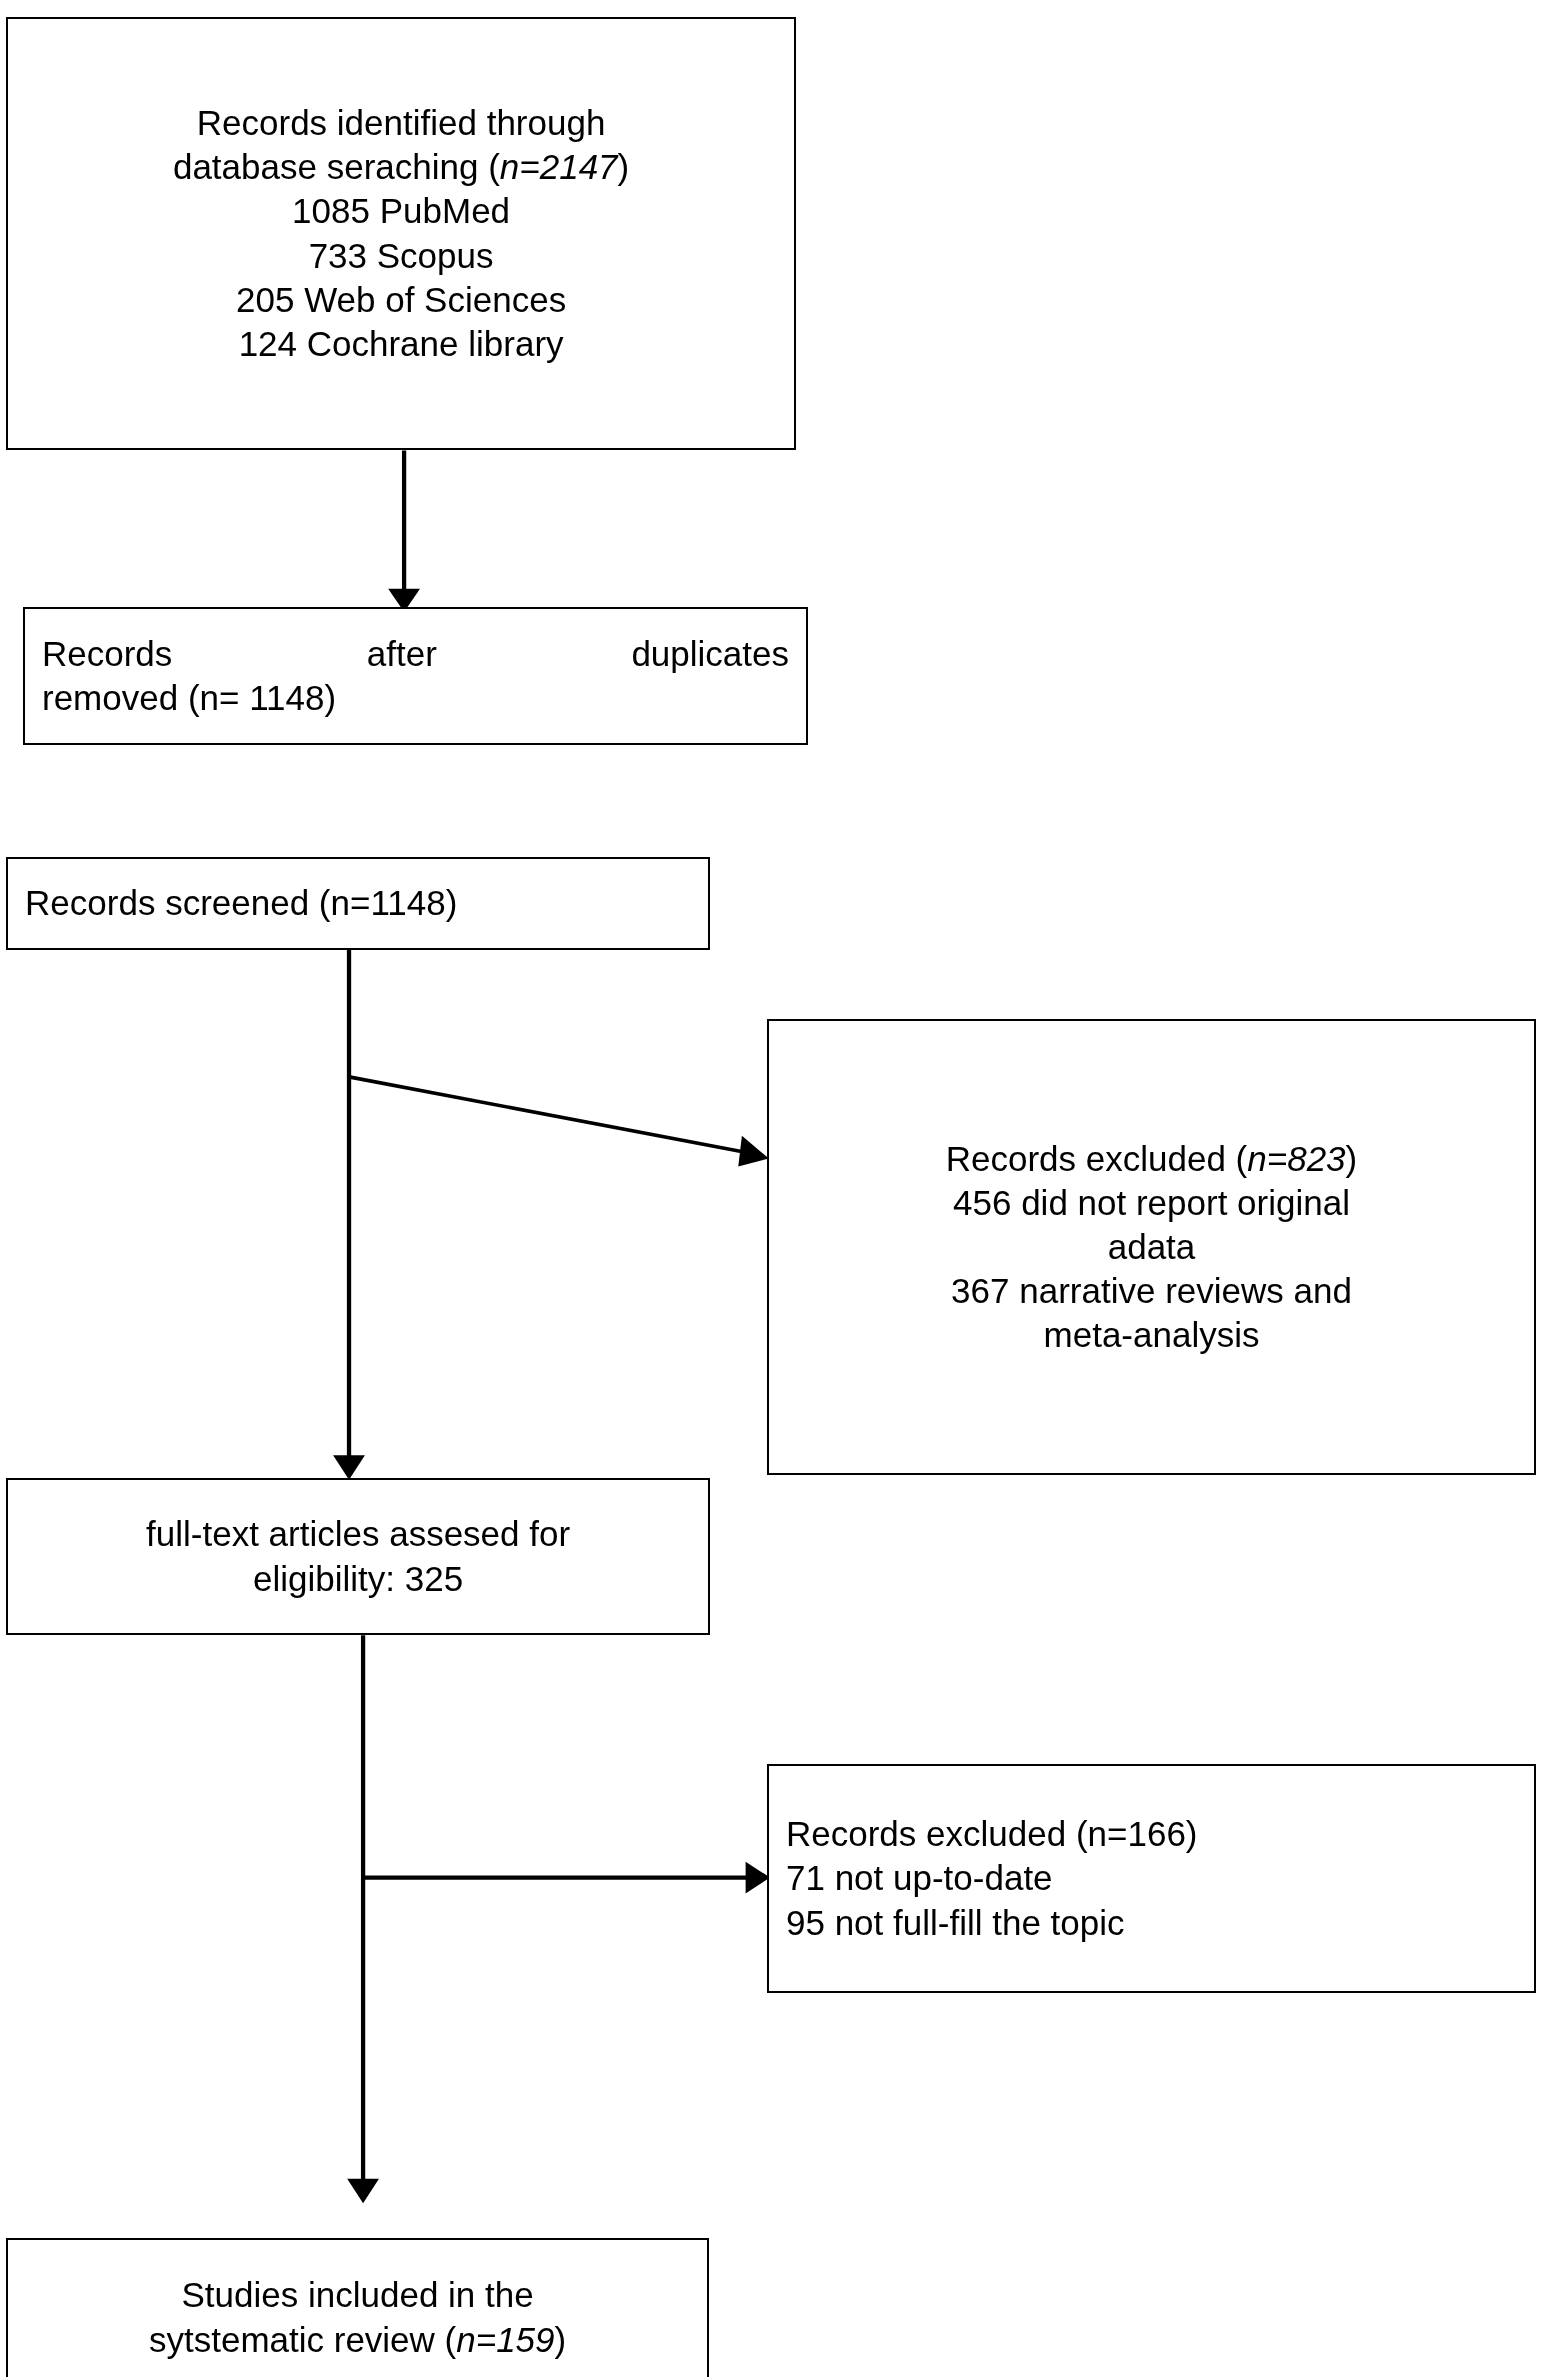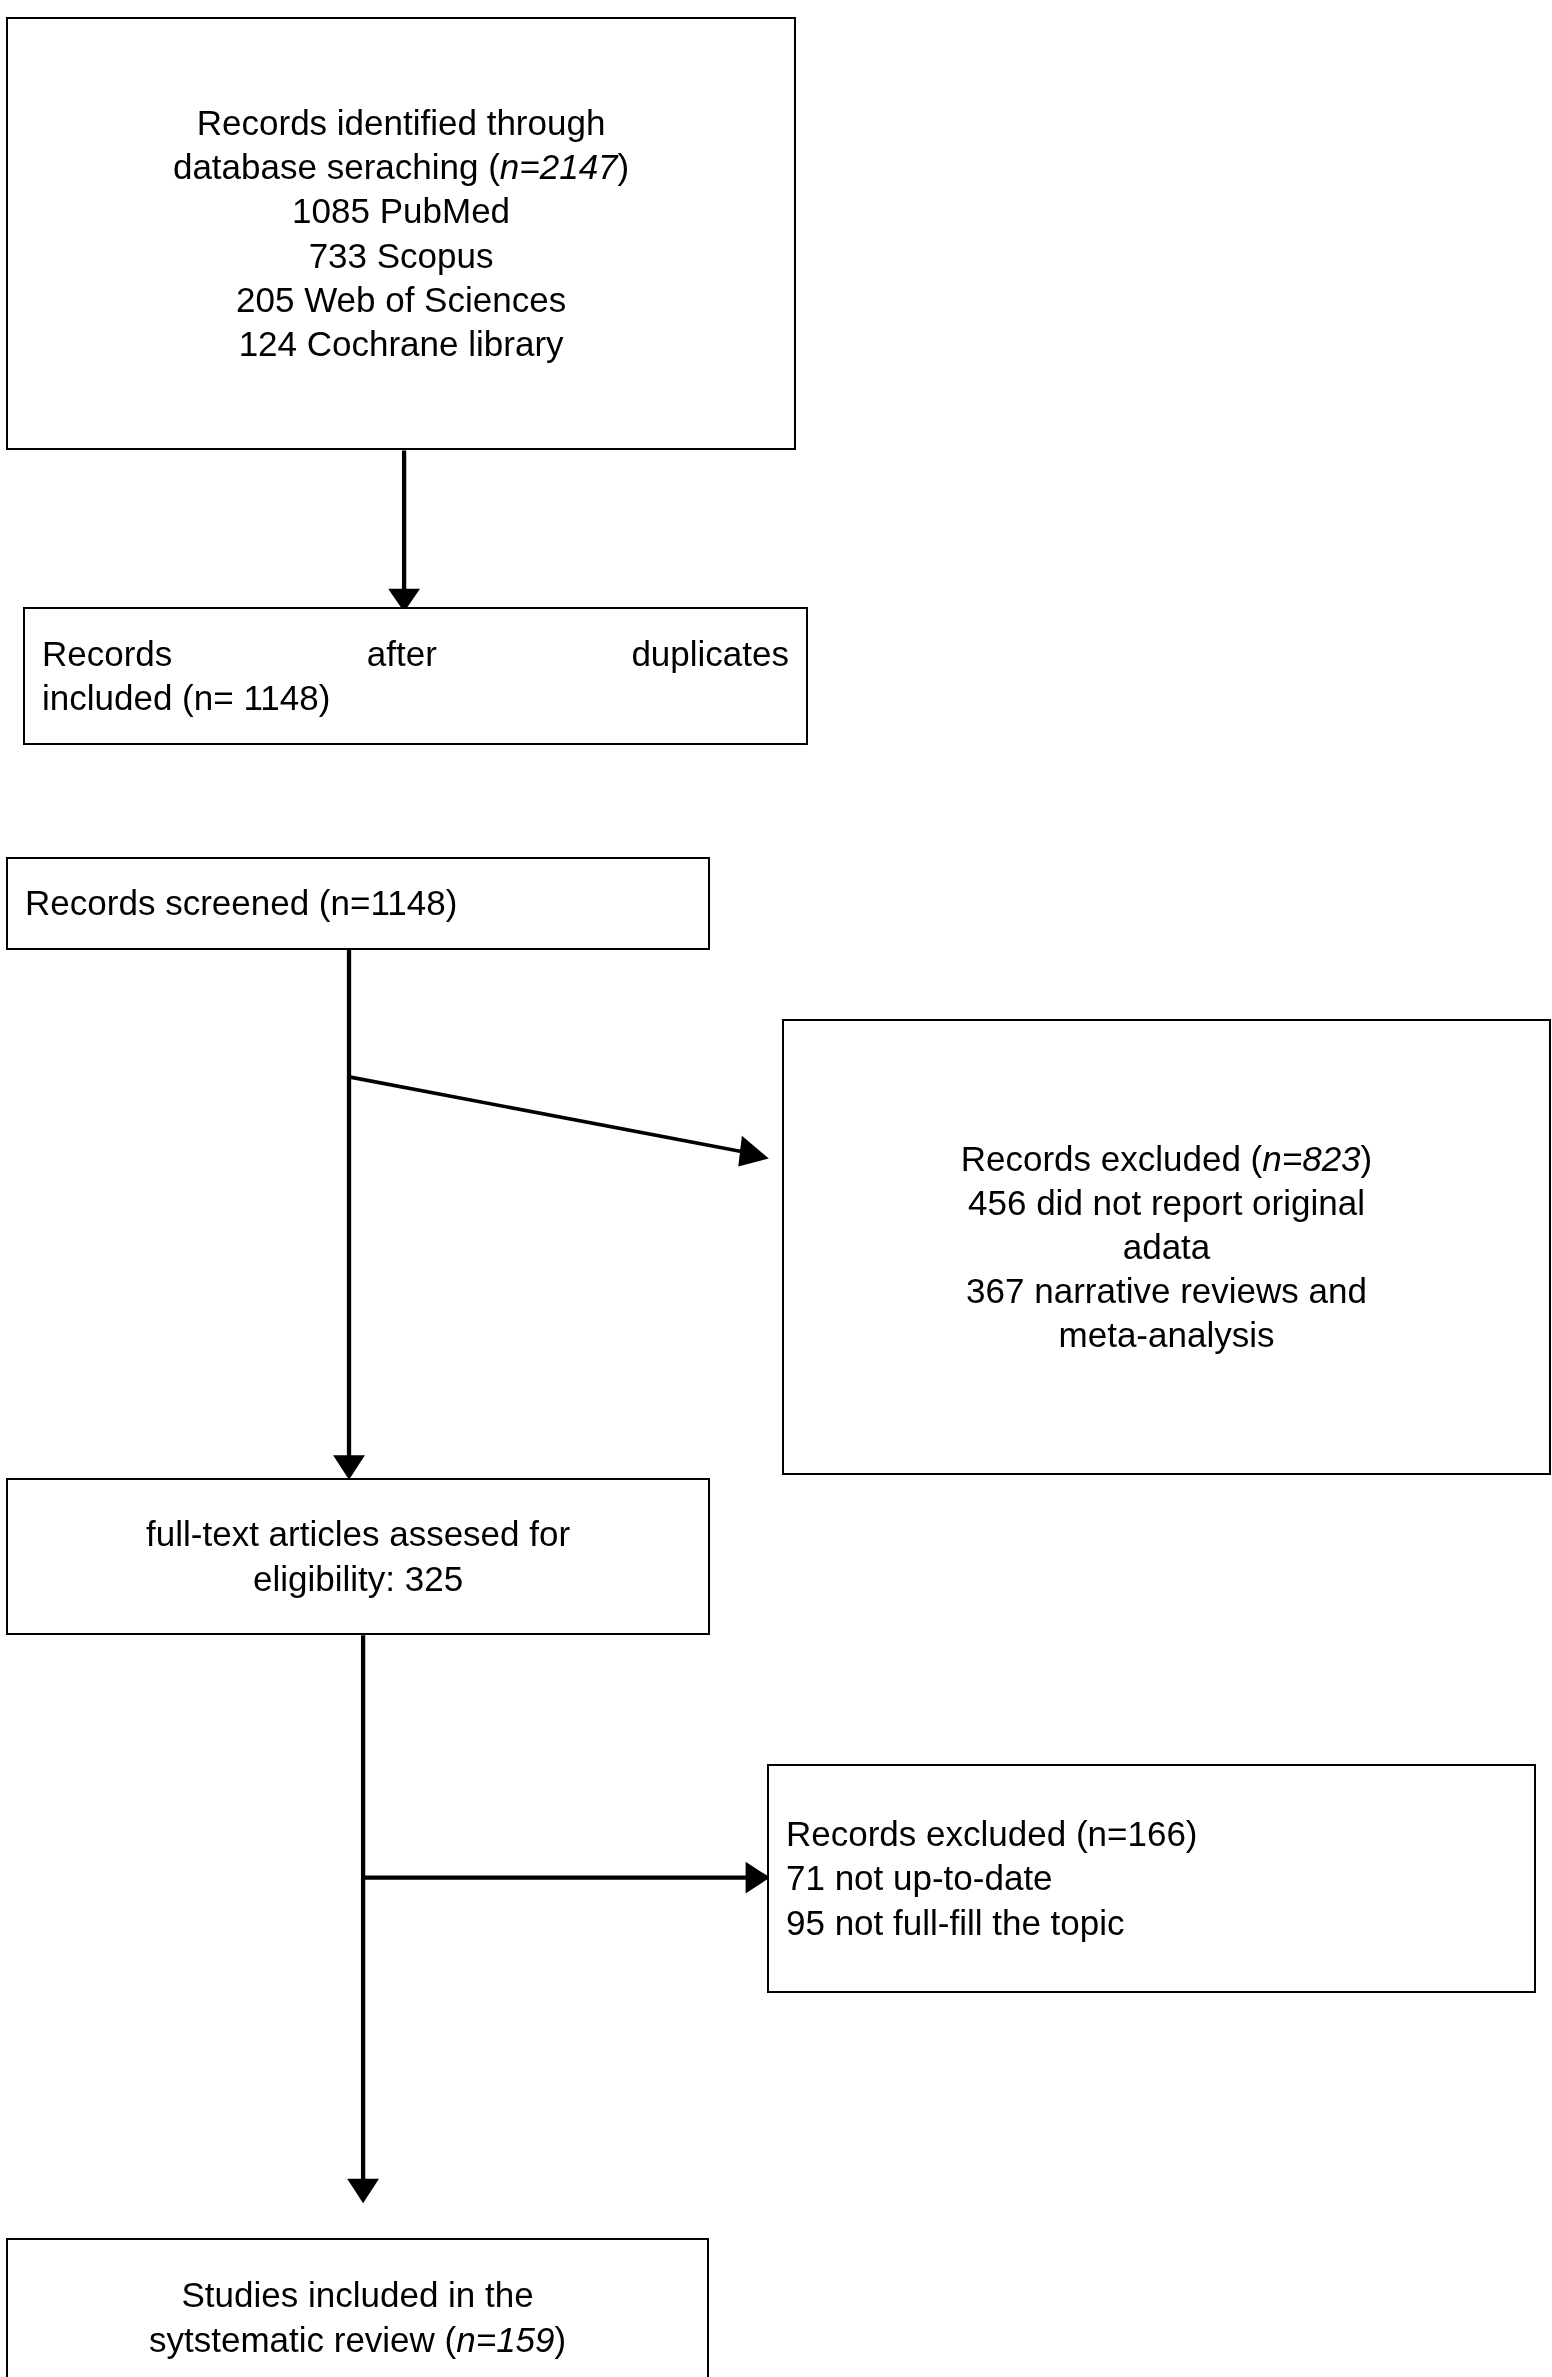--- a/index.html
+++ b/index.html
@@ -124,31 +124,31 @@
     <div class="txt">124 Cochrane library</div>
   </div>
 
   <div class="box align-left" style="left:23px; top:607px; width:785px; height:138px; justify-content:center;">
     <div class="justified">
       <span>Records</span>
       <span>after</span>
       <span>duplicates</span>
     </div>
     <div class="justified-left">
-      <span>included (</span><span class="ital">n= 1148</span><span>)</span>
+      <span>removed (</span><span class="ital">n= 1148</span><span>)</span>
     </div>
   </div>
 
   <div class="box align-left" style="left:6.1px; top:857px; width:704px; height:93px; justify-content:center;">
     <div class="justified-left">
       <span>Records screened (</span><span class="ital">n=1148</span><span>)</span>
     </div>
   </div>
 
-  <div class="box" style="left:767px; top:1019px; width:769px; height:456px;margin-left:15px;">
+  <div class="box" style="left:767px; top:1019px; width:769px; height:456px;">
     <div class="txt">
       <span>Records excluded (</span><span class="ital">n=823</span><span>)</span>
     </div>
     <div class="txt">456 did not report original</div>
     <div class="txt">adata</div>
     <div class="txt">367 narrative reviews and</div>
     <div class="txt">meta-analysis</div>
   </div>
 
   <div class="box" style="left:6.1px; top:1478px; width:704px; height:157px;">

